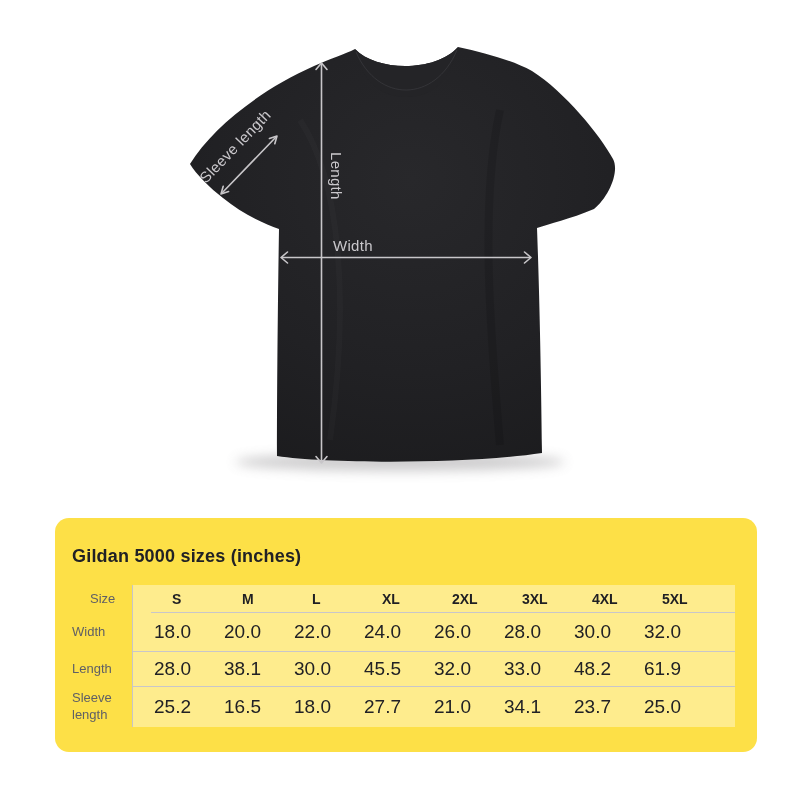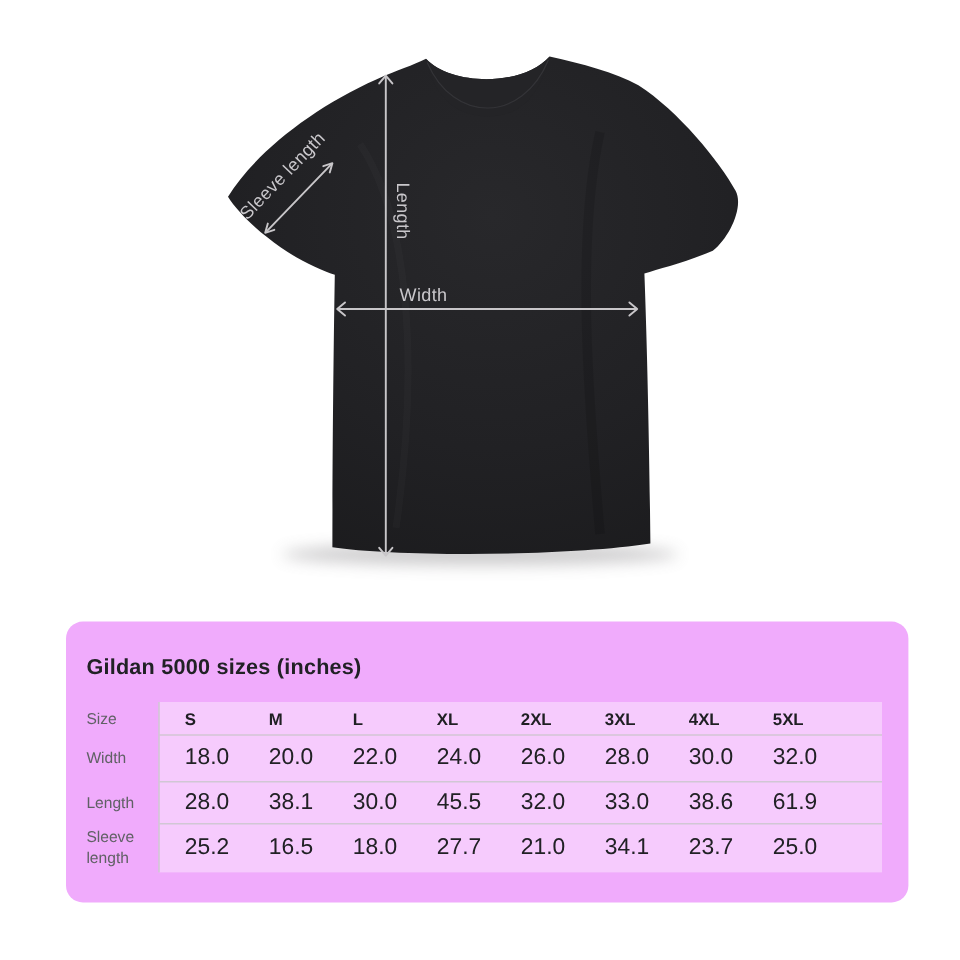--- a/index.html
+++ b/index.html
@@ -7,42 +7,42 @@
   .stage { position:relative; width:800px; height:800px; overflow:hidden; }
 
   
   .diagram { position:absolute; left:0; top:0; width:800px; height:505px; }
   .diagram svg { display:block; width:100%; height:100%; }
   svg text.measure-label { font-family:"Liberation Sans", sans-serif; font-size:15px; fill:#c9c7cb; letter-spacing:.3px; }
 
   
   .card {
     position:absolute; left:55px; top:518px; width:702px; height:234px;
-    background:#f0abfc; border-radius:14px;
+    background:#fde047; border-radius:14px;
   }
   .card-title {
     position:absolute; left:17px; top:28px;
     font-size:18px; font-weight:bold; color:#212125; letter-spacing:.2px;
   }
   .table { position:absolute; left:17px; top:67px; display:flex; }
   .label-col { width:60px; display:flex; flex-direction:column; }
   .label-cell {
     display:flex; align-items:center;
     color:#606065; font-size:13px; line-height:1.3;
   }
   .data-region {
     width:603px; border-left:1px solid #c6c4c8;
     background:rgba(255,255,255,0.38);
   }
   .data-row {
     display:grid; grid-template-columns:repeat(7,70px) 1fr;
     padding-left:21px; align-items:center;
   }
   .data-row.bordered { border-bottom:1px solid #c8c6ca; }
-  .h-header { height:28px; }
+  .h-header { height:28px;margin-left:18px; }
   .h-r1 { height:39px; }
   .h-r2 { height:35px; }
   .h-r3 { height:40px; }
   .cell { color:#212125; font-size:19px; }
   .cell.head { font-size:14px; font-weight:bold; color:#1f1f23; }
 </style>
 </head>
 <body>
 
 <div class="stage">
@@ -140,21 +140,21 @@
             <div class="cell">30.0</div>
             <div class="cell">32.0</div>
           </div>
           <div class="data-row h-r2 bordered">
             <div class="cell">28.0</div>
             <div class="cell">38.1</div>
             <div class="cell">30.0</div>
             <div class="cell">45.5</div>
             <div class="cell">32.0</div>
             <div class="cell">33.0</div>
-            <div class="cell">38.6</div>
+            <div class="cell">48.2</div>
             <div class="cell">61.9</div>
           </div>
           <div class="data-row h-r3">
             <div class="cell">25.2</div>
             <div class="cell">16.5</div>
             <div class="cell">18.0</div>
             <div class="cell">27.7</div>
             <div class="cell">21.0</div>
             <div class="cell">34.1</div>
             <div class="cell">23.7</div>

